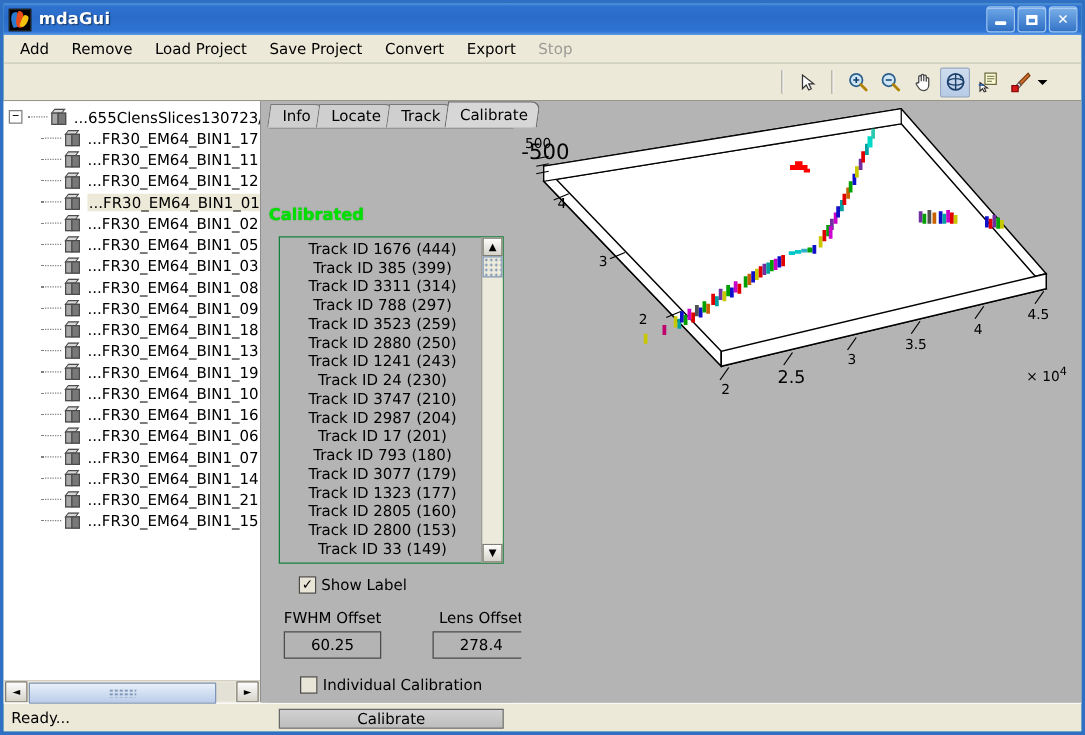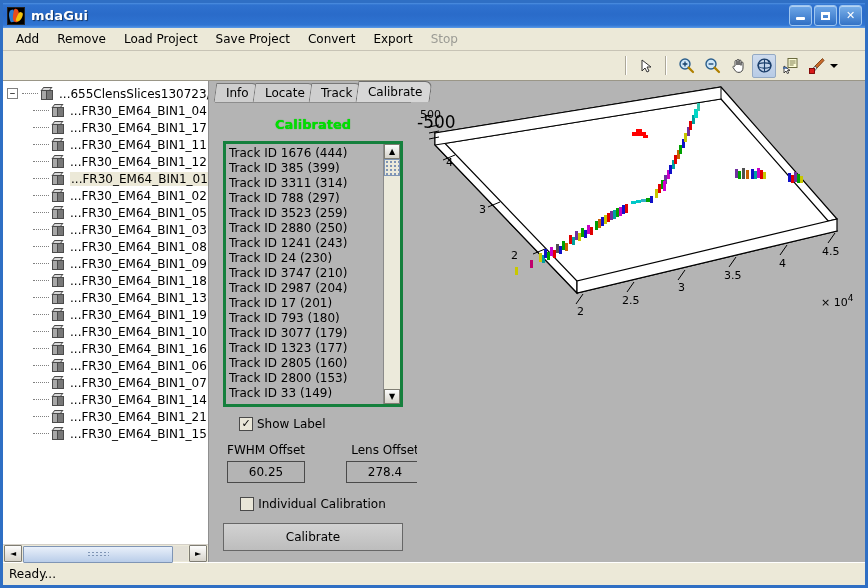--- a/index.html
+++ b/index.html
@@ -156,28 +156,28 @@
     background:#d7d7d7;height:20px;border-color:#6e6e6e;
     z-index:4;
   }
   .calpanel{
     flex:1;margin:0 6px 0 6px;background:#b4b4b4;
     border-top:1px solid #8d8d8d;
     display:flex;flex-direction:column;
     padding-top:6px;min-height:0;
   }
   .calibrated{
-    text-align:center;color:#00e000;font-weight:bold;font-size:13px;
-    padding:8px 0 9px 0;text-shadow:0 0 1px #0a0;
+    text-align:left;color:#00e000;font-weight:bold;font-size:13px;
+    padding:8px 0 9px 0;text-shadow:0 0 1px #0a0;margin-top:48px;
   }
   .listbox{
     margin:0 8px;flex:none;height:260px;
     background:#b4b4b4;
-    border:3px solid #15803d;
-    display:flex;min-height:0;
+    border:1px solid #15803d;
+    display:flex;min-height:0;text-align:center;
   }
   .listitems{
     flex:1;overflow:hidden;padding:2px 0 0 3px;min-width:0;
   }
   .litem{font-size:12px;line-height:15px;color:#000;white-space:nowrap;}
   .vsb{
     width:16px;flex:none;background:#e9e6d8;border-left:1px solid #8a8a8a;
     display:flex;flex-direction:column;
   }
   .vsb-arrow{
@@ -327,29 +327,20 @@
           <div class="expander">−</div>
           <div class="dots"></div>
           <div class="cube">
               <i class="top"></i>
               <i class="lft"></i>
               <i class="rgt"></i>
             </div>
           <div class="tlabel">...655ClensSlices130723/</div>
         </div>
         <div id="tree-children">
-            <div class="tnode child">
-              <div class="dots"></div>
-              <div class="cube">
-                <i class="top"></i>
-                <i class="lft"></i>
-                <i class="rgt"></i>
-              </div>
-              <div class="tlabel">...FR30_EM64_BIN1_04</div>
-            </div>
             <div class="tnode child">
               <div class="dots"></div>
               <div class="cube">
                 <i class="top"></i>
                 <i class="lft"></i>
                 <i class="rgt"></i>
               </div>
               <div class="tlabel">...FR30_EM64_BIN1_17</div>
             </div>
             <div class="tnode child">
@@ -736,21 +727,21 @@
         </svg>
 
         <div style="position:absolute;left:3px;top:27px;font-size:11px;color:#000;">500</div>
         <div style="position:absolute;left:0px;top:31px;font-size:17px;color:#000;">-500</div>
 
         <div style="position:absolute;left:29px;top:75px;font-size:11px;color:#000;">4</div>
         <div style="position:absolute;left:62px;top:122px;font-size:11px;color:#000;">3</div>
         <div style="position:absolute;left:94px;top:168px;font-size:11px;color:#000;">2</div>
 
         <div style="position:absolute;left:160px;top:224px;font-size:11px;color:#000;">2</div>
-        <div style="position:absolute;left:205px;top:213px;font-size:11px;color:#000;">2.5</div>
+        <div style="position:absolute;left:205px;top:213px;font-size:14px;color:#000;">2.5</div>
         <div style="position:absolute;left:261px;top:200px;font-size:11px;color:#000;">3</div>
         <div style="position:absolute;left:307px;top:188px;font-size:11px;color:#000;">3.5</div>
         <div style="position:absolute;left:362px;top:176px;font-size:11px;color:#000;">4</div>
         <div style="position:absolute;left:405px;top:164px;font-size:11px;color:#000;">4.5</div>
 
         <div style="position:absolute;left:404px;top:212px;font-size:11px;color:#000;">
           <span>× 10</span><sup style="font-size:9px;">4</sup>
         </div>
       </div>
 

